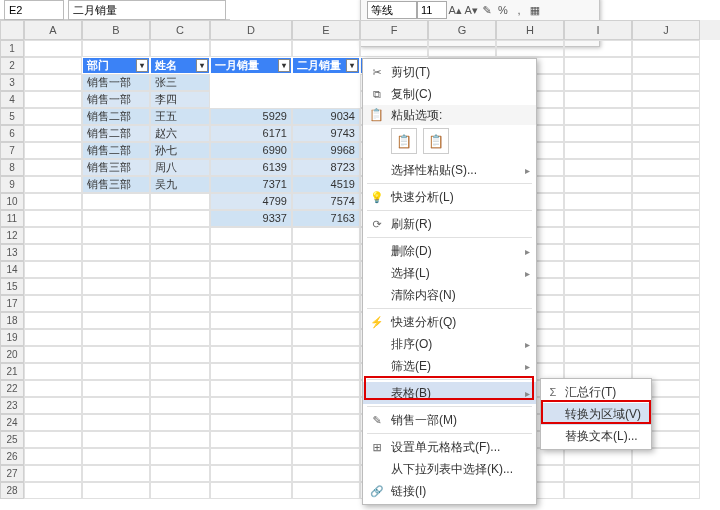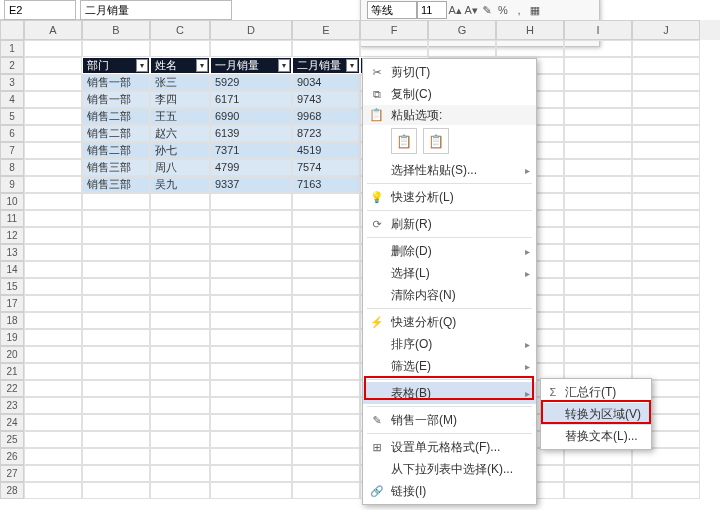--- a/index.html
+++ b/index.html
@@ -1,38 +1,38 @@
 <!DOCTYPE html>
 <html><head>
 <meta charset="utf-8">
 <style>
 *{box-sizing:border-box;margin:0;padding:0;font-family:"Microsoft YaHei",Arial,sans-serif;}
 body{background:#fff;width:720px;height:510px;overflow:hidden;font-size:12px;color:#333;}
 .namebox{position:absolute;left:0;top:0;width:230px;height:20px;border-bottom:1px solid #ccc;display:flex;}
-.nb-cell{width:72px;height:20px;border:1px solid #bbb;background:#fff;font-size:11px;padding:2px 4px;margin-left:4px;}
+.nb-cell{width:60px;height:20px;border:1px solid #bbb;background:#fff;font-size:11px;padding:2px 4px;margin-left:4px;}
 .nb-formula{flex:1;height:20px;border:1px solid #bbb;background:#fff;font-size:11px;padding:2px 4px;margin:0 4px;}
 .mini-toolbar{position:absolute;left:360px;top:-3px;width:240px;height:50px;background:#f8f8f8;border:1px solid #c5c5c5;box-shadow:1px 1px 4px rgba(0,0,0,0.25);padding:3px 6px;display:flex;flex-direction:column;gap:3px;}
 .mt-row{display:flex;align-items:center;font-size:11px;color:#444;}
 .mt-row input{width:50px;height:18px;font-size:11px;border:1px solid #aaa;padding:0 3px;}
 .mt-row .inum{width:30px;}
 .mt-ic{width:16px;height:16px;display:inline-flex;align-items:center;justify-content:center;font-size:11px;color:#555;}
 .grid{position:absolute;left:0;top:20px;width:720px;}
 .colhdr{display:flex;height:20px;background:#f0f0f0;}
 .rh{width:24px;border:1px solid #d0d0d0;background:#f0f0f0;}
 .ch{border:1px solid #d0d0d0;text-align:center;font-size:11px;color:#555;line-height:18px;}
 .cA{width:58px}.cB{width:68px}.cC{width:60px}.cD{width:82px}.cE{width:68px}.cF{width:68px}.cG{width:68px}.cH{width:68px}.cI{width:68px}.cJ{width:68px}
 .rows{display:flex;flex-direction:column;}
 .row{display:flex;height:17px;}
 .rhd{width:24px;border:1px solid #d0d0d0;background:#f0f0f0;text-align:center;font-size:10px;color:#555;line-height:15px;}
 .cell{border:1px solid #e0e0e0;height:17px;line-height:15px;font-size:11px;padding:0 4px;overflow:hidden;white-space:nowrap;}
-.thdr{background:#0f172a;color:#fff;border:1px solid #fff;position:relative;padding-right:10px;}
+.thdr{background:#3b82f6;color:#fff;border:1px solid #fff;position:relative;padding-right:10px;font-weight:bold;}
 .thdr .dd{position:absolute;right:1px;top:1px;width:12px;height:13px;background:#fff;border:1px solid #888;font-size:8px;text-align:center;line-height:11px;color:#333;}
 .sel{background:#cfe2f3;}
 .band{background:#d9e6f4;}
-.num{text-align:left;}
+.num{text-align:right;margin-top:34px;}
 .ctx{position:absolute;left:362px;top:58px;width:175px;background:#fff;border:1px solid #bcbcbc;box-shadow:2px 2px 6px rgba(0,0,0,0.3);padding:2px 0;}
 .ctx-item{display:flex;align-items:center;height:22px;padding:0 8px 0 28px;position:relative;font-size:12px;color:#333;}
 .ctx-item.has-sub::after{content:"▸";position:absolute;right:6px;font-size:10px;color:#888;}
 .ctx-item .ic{position:absolute;left:6px;width:16px;height:16px;display:flex;align-items:center;justify-content:center;font-size:11px;color:#666;}
 .ctx-item.hover{background:#D5E1F2;}
 .ctx-sep{height:1px;background:#e0e0e0;margin:2px 4px;}
 .ctx-label{height:20px;padding:0 8px 0 28px;font-size:12px;color:#333;display:flex;align-items:center;background:#f5f5f5;}
 .paste-opts{display:flex;gap:6px;padding:3px 0 5px 28px;}
 .paste-opts .po{width:26px;height:26px;border:1px solid #ccc;background:#fff;display:flex;align-items:center;justify-content:center;font-size:13px;color:#888;}
 .redbox1{position:absolute;border:2px solid #d00;pointer-events:none;}

